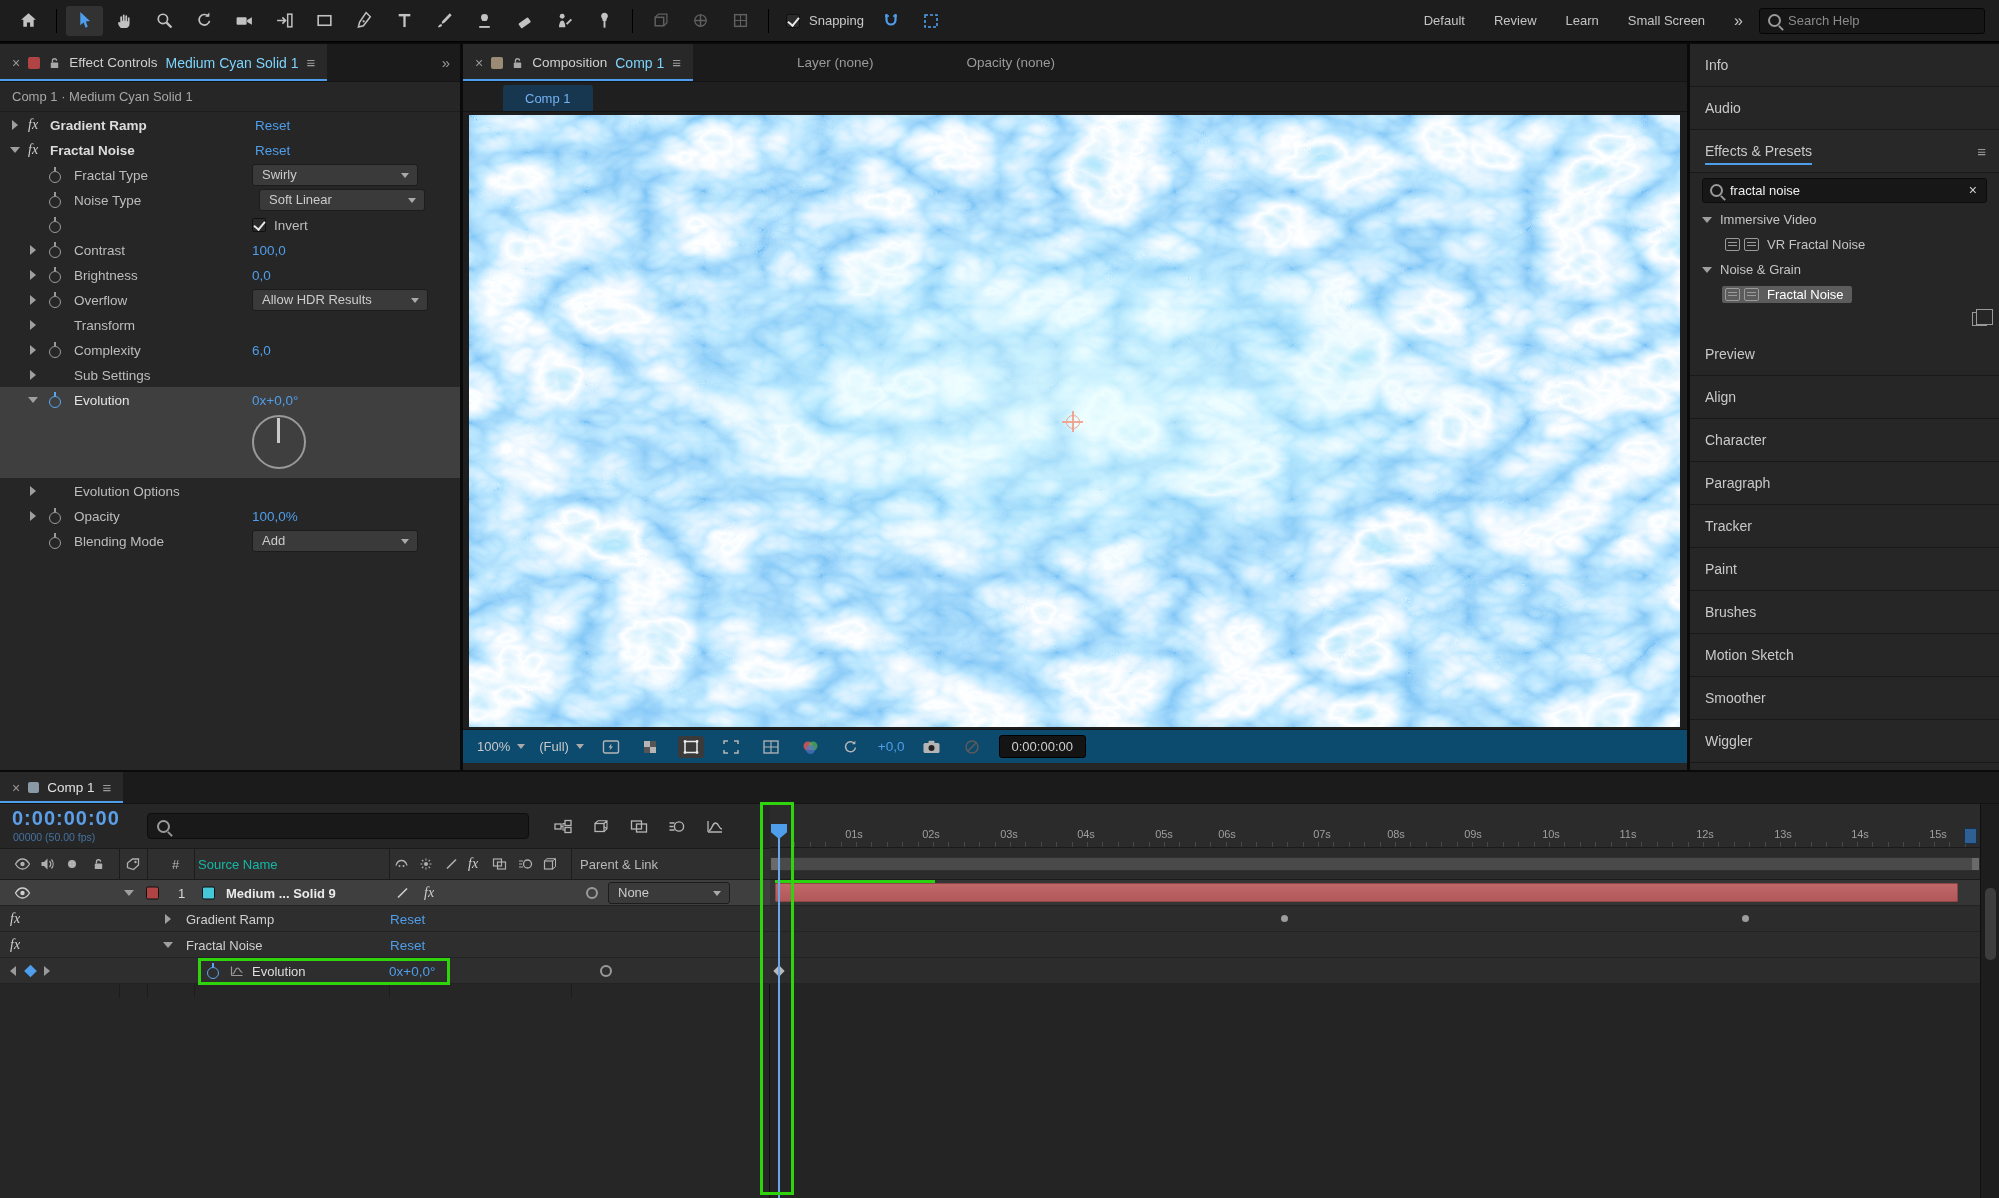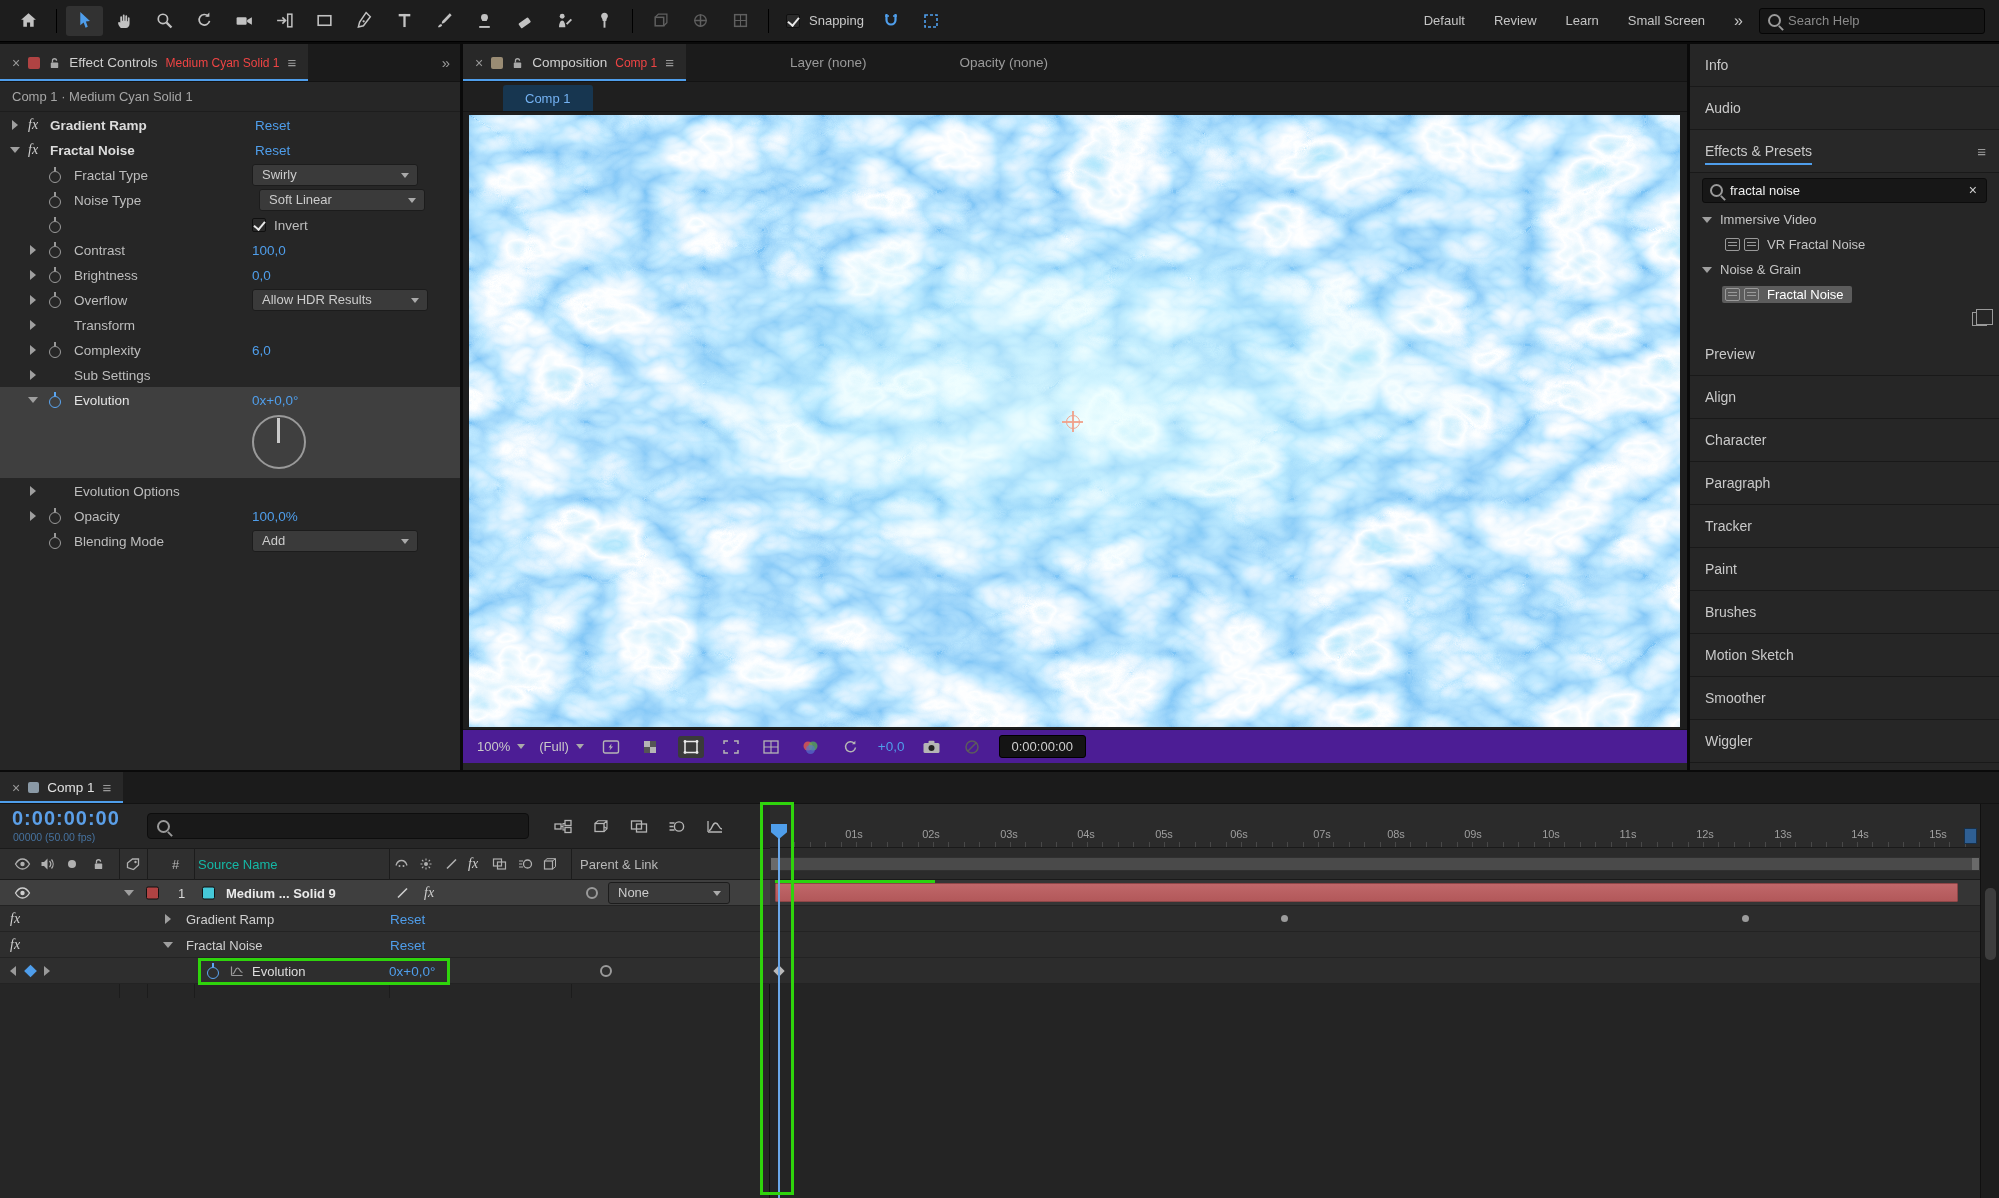--- a/index.html
+++ b/index.html
@@ -23,21 +23,21 @@
 .cb.checked::after{content:"";position:absolute;left:3px;top:0px;width:5px;height:9px;border:solid #e9e9e9;border-width:0 2px 2px 0;transform:rotate(40deg)}
 
 
 .panel{position:absolute;background:#262626;overflow:hidden}
 .tabbar{height:38px;background:#1b1b1b;display:flex;align-items:stretch;border-bottom:1px solid #131313;position:relative}
 .tab{display:flex;align-items:center;gap:8px;padding:0 12px;background:#282828;position:relative;flex:0 0 auto}
 .tab.active::after{content:"";position:absolute;left:0;right:0;bottom:0;height:2px;background:#4f9eeb}
 .tab .x{color:#9a9a9a;font-size:14px}
 .sqicon{width:12px;height:12px;border-radius:2px;flex:0 0 auto}
 .tabtitle{color:#cfcfcf;font-size:13.5px;white-space:nowrap}
-.tabtarget{color:#ef4444;font-size:12px;white-space:nowrap}
+.tabtarget{color:#7dd3fc;font-size:14px;white-space:nowrap}
 .menu-g{color:#9a9a9a;font-size:15px}
 .ovf{position:absolute;right:10px;top:10px;color:#9a9a9a;font-size:15px}
 .ghost-tab{display:flex;align-items:center;color:#9a9a9a;font-size:13.5px;padding:0 14px;flex:0 0 auto}
 
 
 .breadcrumb{height:30px;display:flex;align-items:center;padding:0 12px;color:#a6a6a6;border-bottom:1px solid #1d1d1d;background:#262626;font-size:13px}
 .ec-rows{position:relative}
 .ec-row{height:25px;position:relative}
 .ec-row>*{position:absolute;top:50%;transform:translateY(-50%)}
 .tw{width:0;height:0;border-left:6px solid #9f9f9f;border-top:5px solid transparent;border-bottom:5px solid transparent}
@@ -63,21 +63,21 @@
 .viewer-strip{height:30px;background:#1f1f1f;display:flex;align-items:flex-end;padding-left:40px;border-bottom:1px solid #141414}
 .viewer-tab{height:26px;background:#173650;color:#74b2f3;display:flex;align-items:center;padding:0 22px;border-radius:3px 3px 0 0;font-size:13px}
 .viewer{position:relative;height:617px;background:#1e1e1e}
 .noise-wrap{position:absolute;left:6px;top:3px;width:1211px;height:612px;overflow:hidden}
 .glow{position:absolute;inset:0;background:
  radial-gradient(48% 42% at 50% 46%, rgba(228,255,255,.62), rgba(190,245,255,.25) 45%, rgba(160,220,255,0) 72%),
  radial-gradient(140% 130% at 50% 50%, rgba(0,0,40,0) 52%, rgba(40,70,205,.40) 94%)}
 .anchor{position:absolute;left:597px;top:300px;width:14px;height:14px;border:1.6px solid #f0a08a;border-radius:50%}
 .anchor::before{content:"";position:absolute;left:5px;top:-5px;width:1.6px;height:21px;background:rgba(240,160,138,.9)}
 .anchor::after{content:"";position:absolute;top:5px;left:-5px;height:1.6px;width:21px;background:rgba(240,160,138,.9)}
-.bottombar{height:34px;background:#4c1d95;border-top:1px solid #141414;display:flex;align-items:center;padding:0 14px;gap:14px}
+.bottombar{height:34px;background:#0c4a6e;border-top:1px solid #141414;display:flex;align-items:center;padding:0 14px;gap:14px}
 .bb-dd{display:flex;align-items:center;gap:7px;color:#c9c9c9;font-size:13px}
 .bb-dd .tri{width:0;height:0;border-left:4px solid transparent;border-right:4px solid transparent;border-top:5px solid #aaa}
 .bb-ic{width:26px;height:22px;display:flex;align-items:center;justify-content:center;border-radius:3px}
 .tcbox{background:#141414;border:1px solid #000;border-radius:3px;color:#cfcfcf;padding:3px 12px;font-size:13px}
 
 
 .rp-h{height:43px;display:flex;align-items:center;padding:0 15px;background:#262626;border-bottom:1px solid #191919;font-size:14px;color:#c9c9c9;position:relative}
 .rp-h .menu-g{position:absolute;right:13px}
 .rp-h .t-active{position:relative}
 .rp-h .t-active::after{content:"";position:absolute;left:0;right:0;bottom:-6px;height:2px;background:#4f9eeb}
@@ -776,21 +776,21 @@
       </div>
     </div>
 
     <div class="tl-graph">
       <div class="ruler">
         <span class="rtick" style="left:64px">01s</span>
         <span class="rtick" style="left:141px">02s</span>
         <span class="rtick" style="left:219px">03s</span>
         <span class="rtick" style="left:296px">04s</span>
         <span class="rtick" style="left:374px">05s</span>
-        <span class="rtick" style="left:449px">06s</span>
+        <span class="rtick" style="left:437px">06s</span>
         <span class="rtick" style="left:532px">07s</span>
         <span class="rtick" style="left:606px">08s</span>
         <span class="rtick" style="left:683px">09s</span>
         <span class="rtick" style="left:761px">10s</span>
         <span class="rtick" style="left:838px">11s</span>
         <span class="rtick" style="left:915px">12s</span>
         <span class="rtick" style="left:993px">13s</span>
         <span class="rtick" style="left:1070px">14s</span>
         <span class="rtick" style="left:1148px">15s</span>
         <div class="minor"></div>

